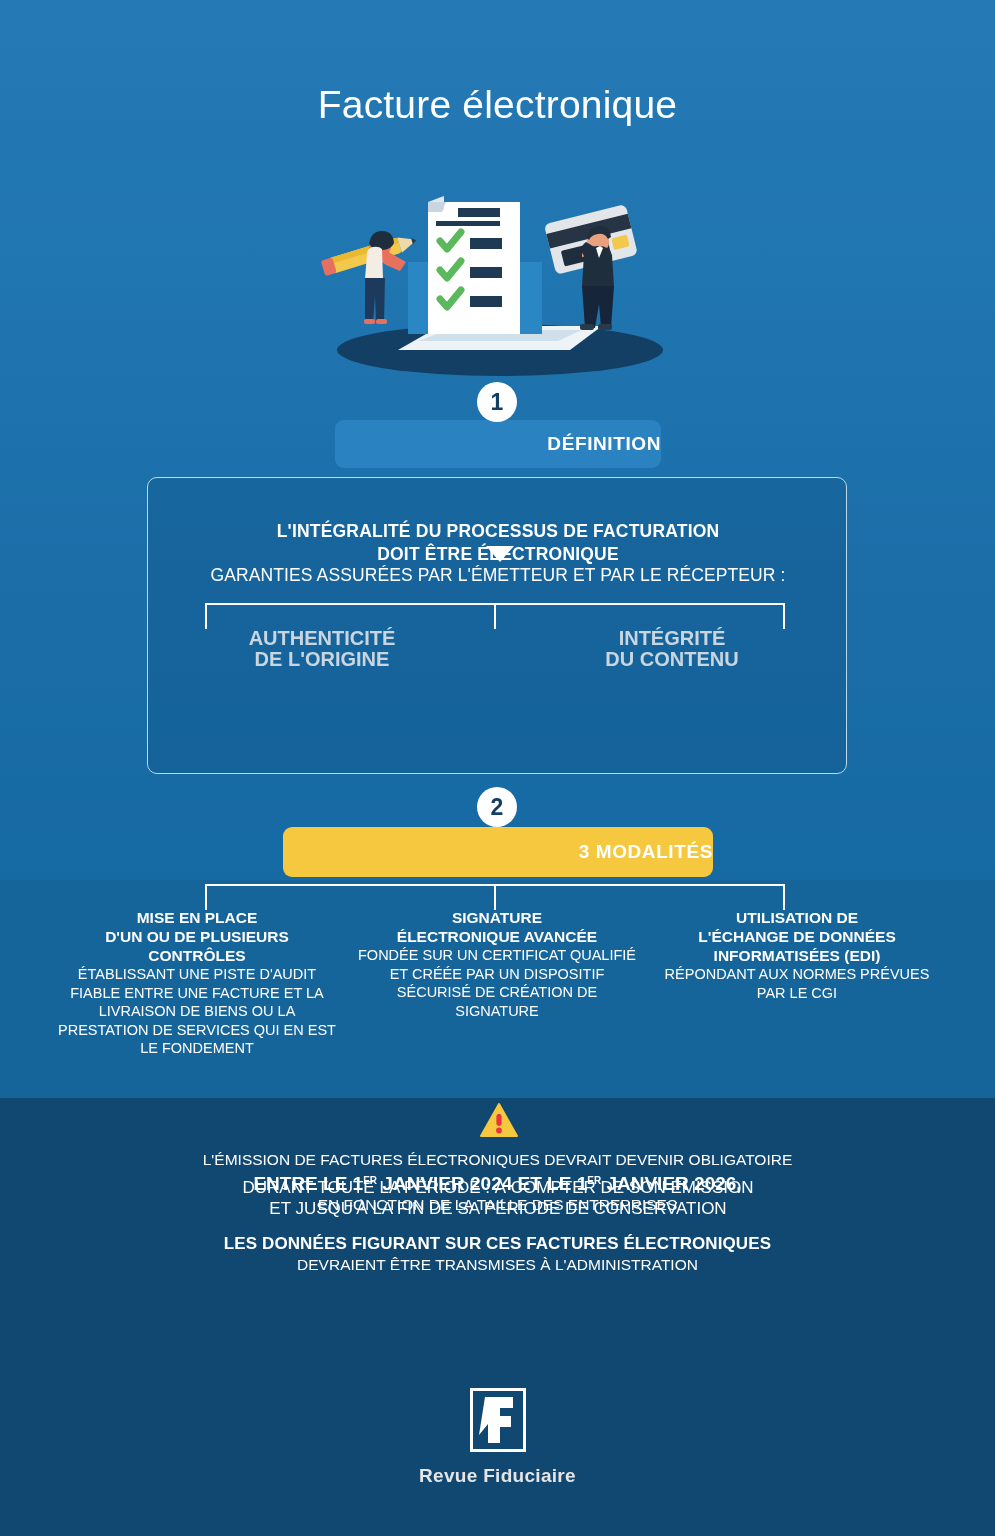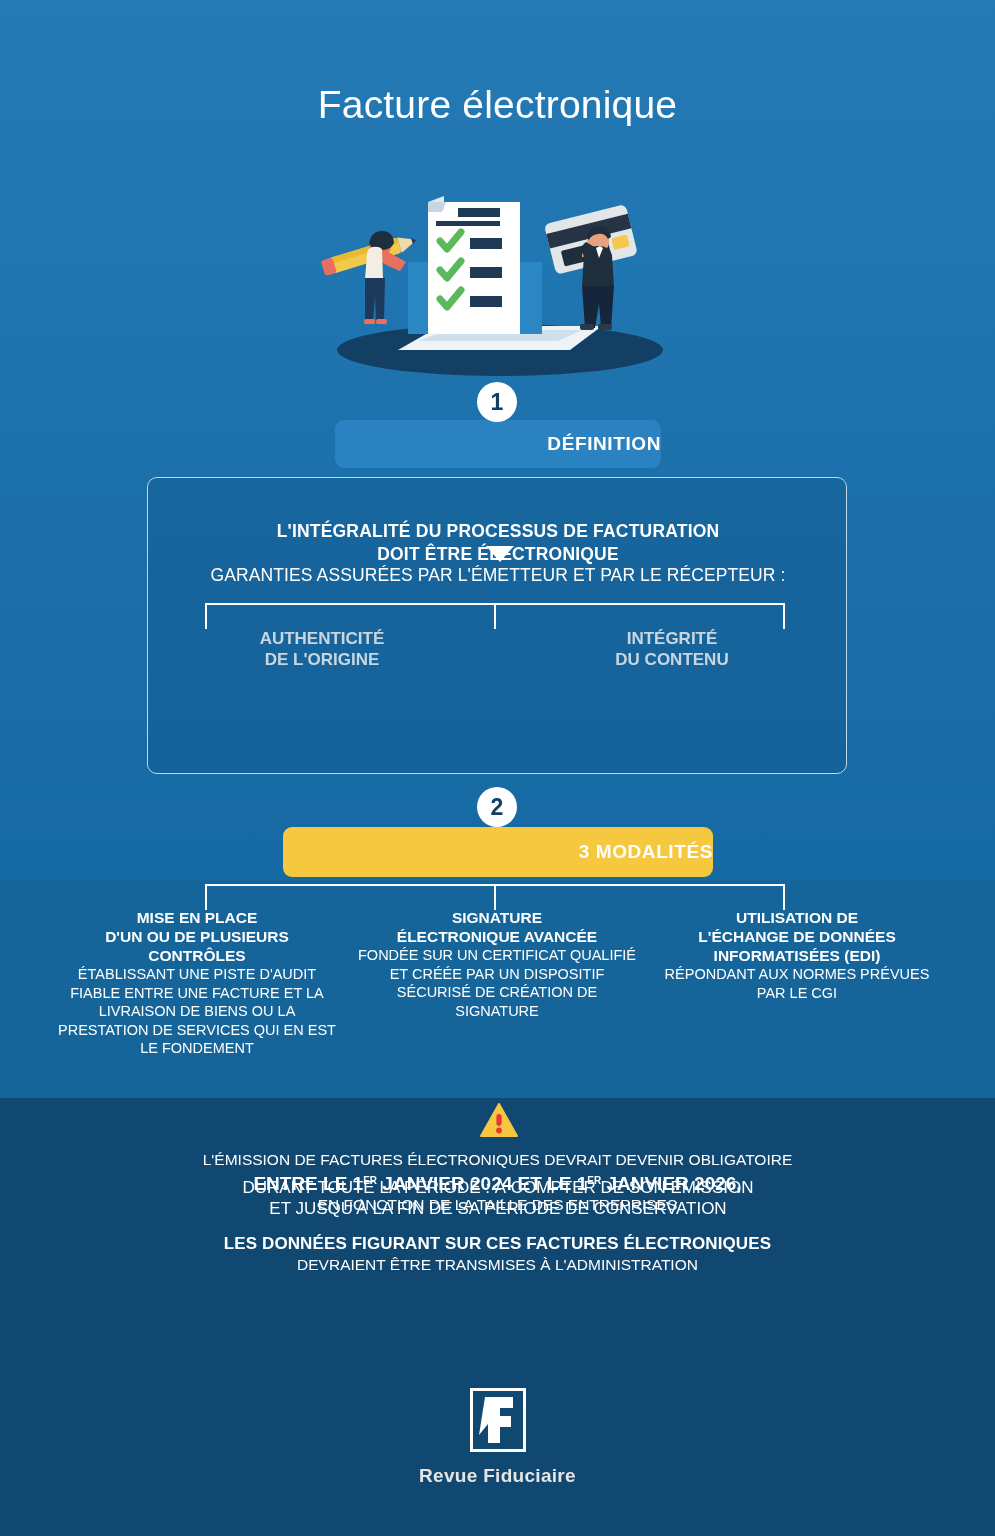--- a/index.html
+++ b/index.html
@@ -89,21 +89,21 @@
   .bracket .tick {
     position:absolute; top:0; width:1.6px; height:26px; background:#ffffff;
   }
   .br-def { left:205px; top:603px; width:580px; z-index:4; }
   .br-def .t1 { left:0; }
   .br-def .t2 { left:289px; }
   .br-def .t3 { left:578px; }
 
   .cols3 { position:absolute; display:flex; width:700px; }
   .col3 { flex:1; text-align:center; }
-  .col-title { font-size:17px; font-weight:bold; line-height:21px; }
+  .col-title { font-size:20px; font-weight:bold; line-height:21px; }
 
   .def-cols { left:147px; top:628px; }
 
   .def-foot {
     position:absolute; left:0; top:699px; width:700px; text-align:center;
     font-size:17px; font-weight:400; line-height:21px;
   }
 
   
   .br-mod { left:205px; top:884px; width:580px; z-index:4; }

